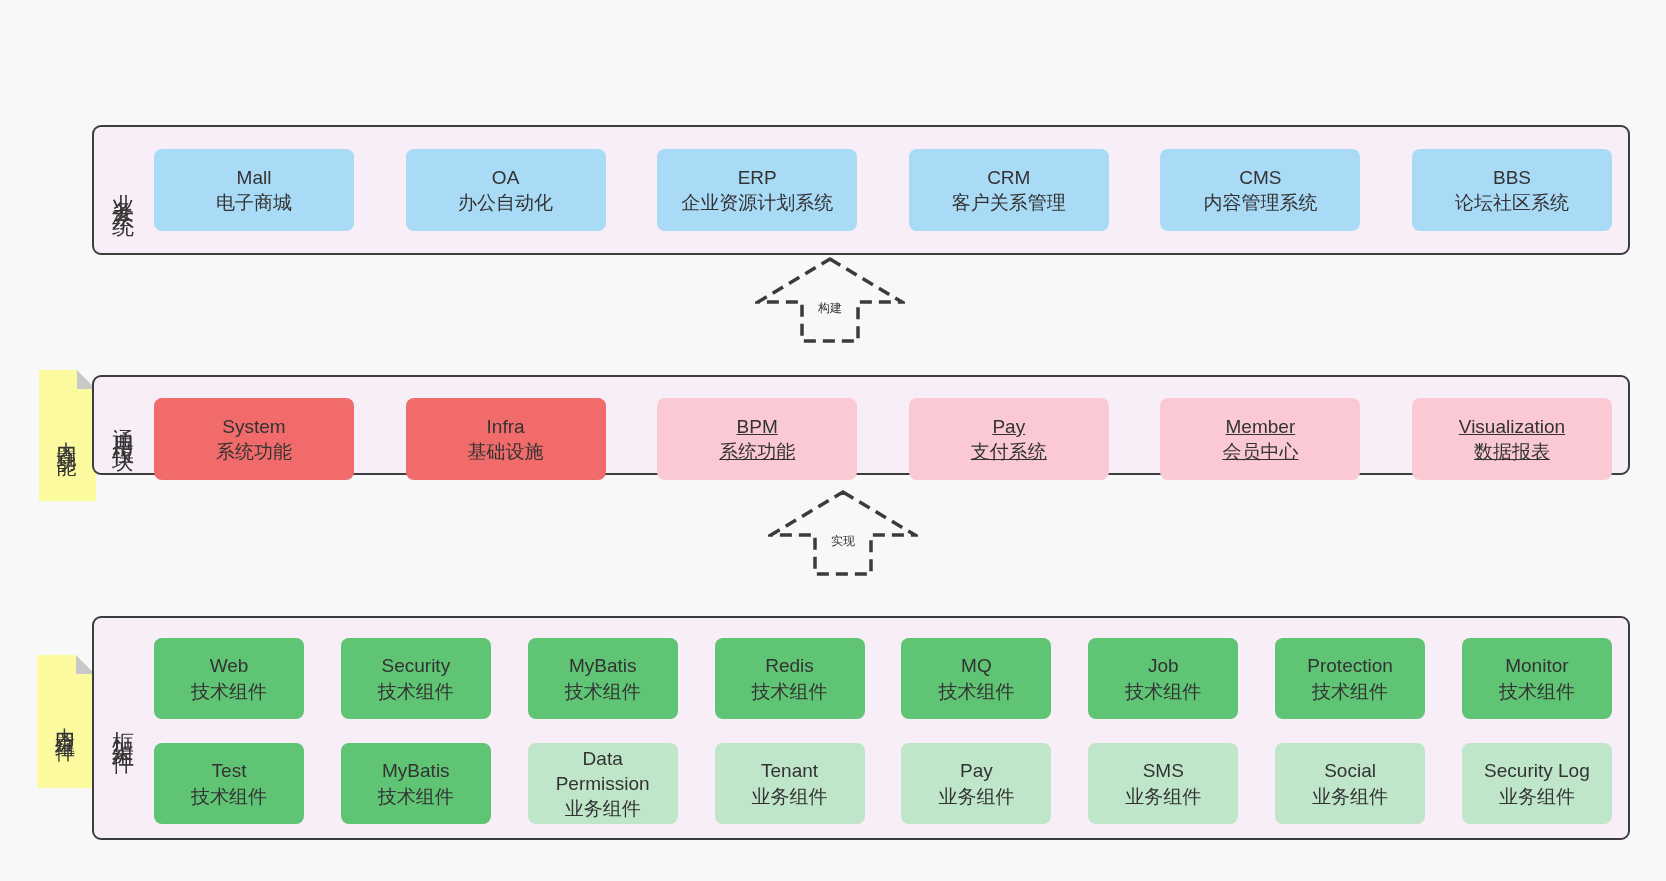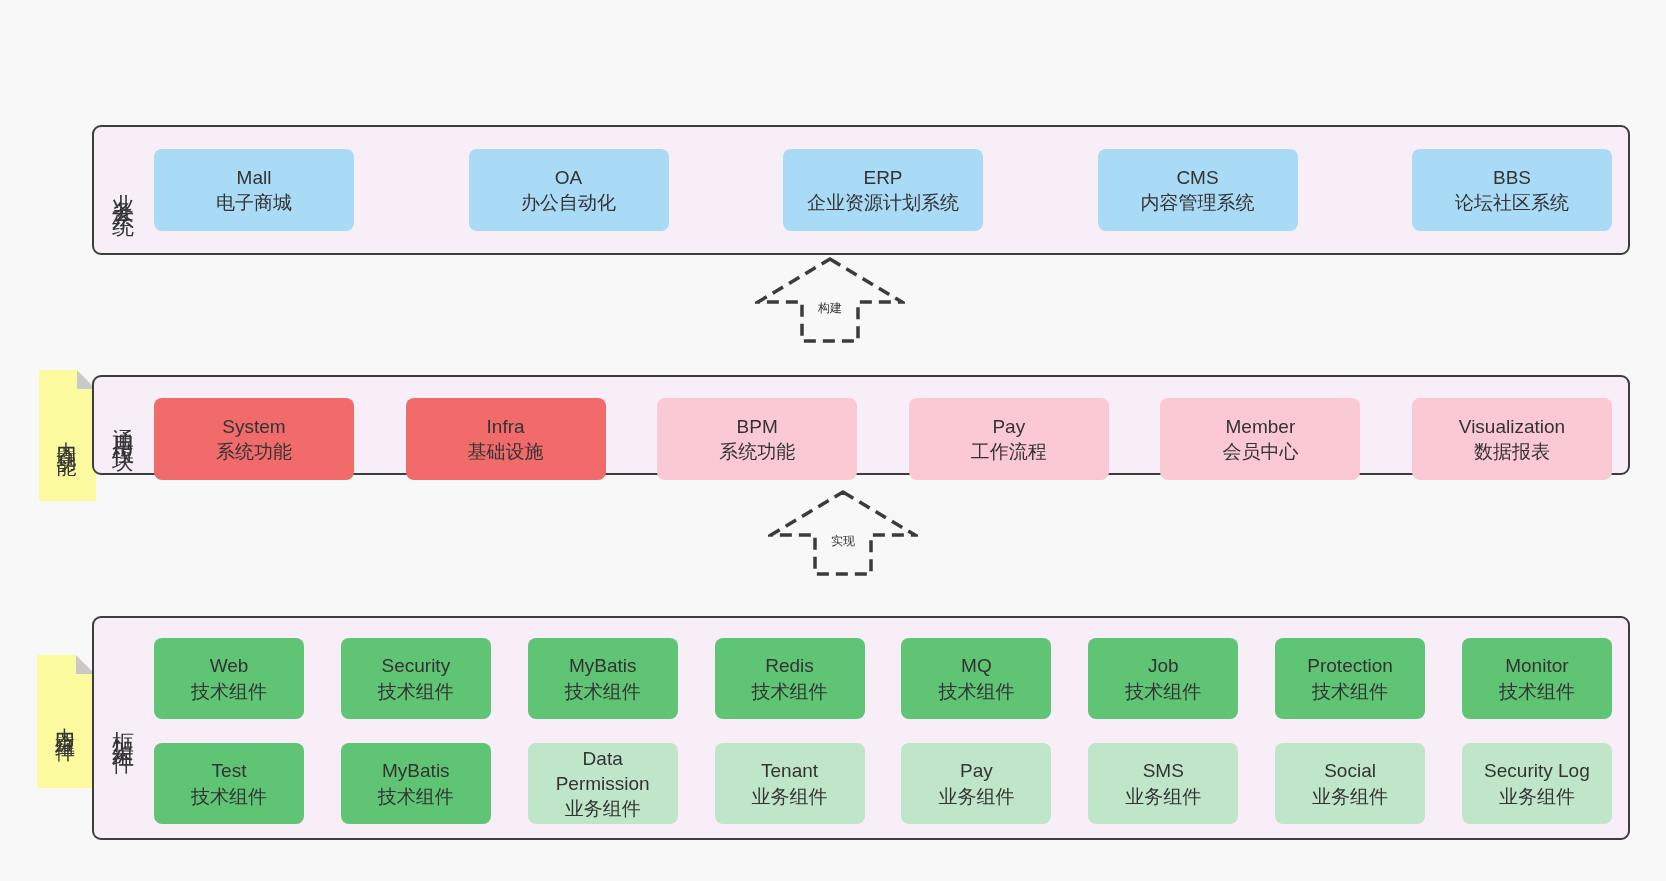--- a/index.html
+++ b/index.html
@@ -36,21 +36,21 @@
   #panel-components .row-2{top:125px;}
   .box{
     box-sizing:border-box;border-radius:8px;
     display:flex;flex-direction:column;align-items:center;justify-content:center;
     text-align:center;font-size:19px;line-height:1.32;padding:2px 6px;
   }
   .w-lg{width:200px;height:82px;}
   .w-sm{width:150px;height:81px;}
   .v-blue{background:var(--blue,#a9daf6);}
   .v-red{background:var(--red,#f16b6b);}
-  .v-pink{background:var(--pink,#fac9d3);}
+  .v-pink{background:var(--pink,#fac9d3);text-decoration:underline;}
   .v-green{background:var(--green,#5fc474);justify-content:center;}
   .v-lgreen{background:var(--light_green,#bfe6c9);}
   
   .sticky{
     position:absolute;z-index:1;
     background:var(--sticky_yellow,#fbfa9e);
     clip-path:polygon(0 0,calc(100% - 19px) 0,100% 19px,100% 100%,0 100%);
     display:flex;align-items:center;justify-content:center;
   }
   #sticky-modules{left:39px;top:370px;width:57px;height:131px;}
@@ -100,20 +100,24 @@
     </div>
     <div class="box w-lg v-blue">
       <div>OA</div>
       <div>办公自动化</div>
     </div>
     <div class="box w-lg v-blue">
       <div>ERP</div>
       <div>企业资源计划系统</div>
     </div>
     <div class="box w-lg v-blue">
+      <div>CRM</div>
+      <div>客户关系管理</div>
+    </div>
+    <div class="box w-lg v-blue">
       <div>CMS</div>
       <div>内容管理系统</div>
     </div>
     <div class="box w-lg v-blue">
       <div>BBS</div>
       <div>论坛社区系统</div>
     </div>
   </div>
 </div>
 
@@ -134,21 +138,21 @@
     <div class="box w-lg v-red">
       <div>Infra</div>
       <div>基础设施</div>
     </div>
     <div class="box w-lg v-pink">
       <div>BPM</div>
       <div>系统功能</div>
     </div>
     <div class="box w-lg v-pink">
       <div>Pay</div>
-      <div>工作流程</div>
+      <div>支付系统</div>
     </div>
     <div class="box w-lg v-pink">
       <div>Member</div>
       <div>会员中心</div>
     </div>
     <div class="box w-lg v-pink">
       <div>Visualization</div>
       <div>数据报表</div>
     </div>
   </div>

